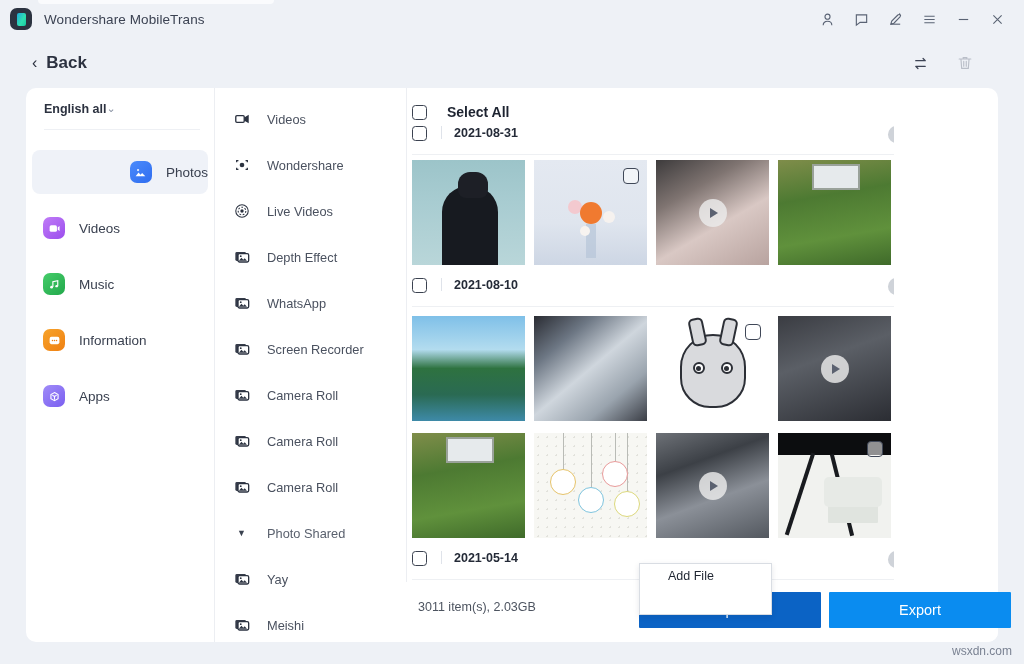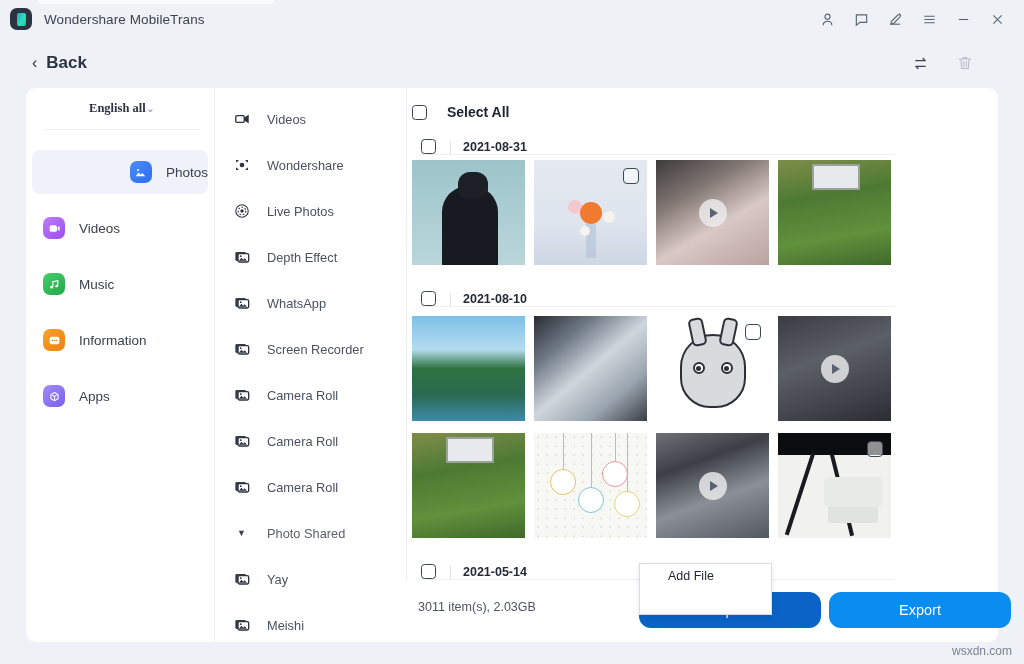--- a/index.html
+++ b/index.html
@@ -69,22 +69,22 @@
 
   
   .card-shell {
     position: absolute; left: 26px; top: 88px; width: 972px; height: 554px;
     background: #fff; border-radius: 10px;
   }
 
   
   .lang {
     position: absolute; left: 44px; top: 104px; width: 156px; height: 26px;
-    display: flex; align-items: center; justify-content: center;
-    border-bottom: 1px solid #eef0f4; padding-bottom: 16px; font-family: Liberation Serif, serif;
+    display: flex; align-items: center; justify-content: flex-start;
+    border-bottom: 1px solid #eef0f4; padding-bottom: 16px;
   }
   .lang-label { font-size: 12.5px; color: #2c3240; font-weight: bold; }
   .lang-chev { color: #8a93a4; font-size: 11px; }
 
   
   .side-list { position: absolute; left: 32px; top: 150px; width: 176px; }
   .side-item {
     height: 44px; display: flex; align-items: center;
     border-radius: 8px; padding-left: 11px; margin-bottom: 12px;
   }
@@ -117,23 +117,22 @@
     display: flex; align-items: center;
   }
   .cbx {
     width: 15px; height: 15px; border: 1.6px solid #3b4250; border-radius: 3.5px;
     background: #fff; flex: none;
   }
   .selectall-label { margin-left: 20px; font-size: 14px; font-weight: bold; color: #1d2330; }
 
   .grouphdr {
     position: absolute; left: 6px; width: 580px; height: 29px;
-    display: flex; align-items: flex-end;
+    display: flex; align-items: flex-start;
     border-bottom: 1px solid #eef0f3;
-    margin-left: 9px;
   }
   .grouphdr .sep {
     width: 1px; height: 13px; background: #dfe3ea; margin-left: 14px;
   }
   .grouphdr .date { margin-left: 12px; font-size: 12.5px; font-weight: bold; color: #242a37; }
   .badge {
     margin-left: auto; margin-right: 70px;
     min-width: 34px; height: 17px; border-radius: 9px; background: #cfd3d9;
     color: #fff; font-size: 11px; display: flex; align-items: center; justify-content: center;
   }
@@ -227,21 +226,21 @@
   .tM .roll { position:absolute; left:46px; top:44px; width:58px; height:30px; background:#e7eae6; border-radius:5px;
               box-shadow: 0 20px 0 -4px #e0e4df; }
 
   
   .bottombar {
     position: absolute; left: 406px; top: 582px; width: 592px; height: 60px;
     background: #fff; border-radius: 0 0 10px 0;
   }
   .count { position: absolute; left: 12px; top: 18px; font-size: 12.5px; color: #4d5460; }
   .btn {
-    position: absolute; top: 10px; width: 182px; height: 36px; border-radius: 12px;
+    position: absolute; top: 10px; width: 182px; height: 36px; border-radius: 1px;
     display: flex; align-items: center; justify-content: center;
     color: #fff; font-size: 14.5px;
   }
   .btn-import { left: 233px; background: #0b63c5; }
   .btn-export { left: 423px; background: #0a8cf0; }
 
   
   .ctxmenu {
     position: absolute; left: 639px; top: 563px; width: 133px; height: 52px;
     background: #ffffff; border: 1px solid #d9dde3;
@@ -406,21 +405,21 @@
       <span class="mid-label">Wondershare</span>
     </div>
     <div class="mid-item">
       <span class="mid-ico">
         <svg width="16" height="16" viewBox="0 0 18 18" fill="none" stroke="currentColor" stroke-width="1.2">
             <circle cx="9" cy="9" r="7"></circle>
             <circle cx="9" cy="9" r="4.3" stroke-dasharray="2 1.8"></circle>
             <circle cx="9" cy="9" r="1.9" fill="currentColor" stroke="none"></circle>
           </svg>
       </span>
-      <span class="mid-label">Live Photos</span>
+      <span class="mid-label">Live Videos</span>
     </div>
     <div class="mid-item">
       <span class="mid-ico">
         <svg width="16" height="16" viewBox="0 0 18 18" fill="currentColor">
             <rect x="1.5" y="3.5" width="12" height="10" rx="1.6" opacity=".95"></rect>
             <rect x="4.5" y="5.2" width="12" height="9.4" rx="1.6" fill="#fff" stroke="currentColor" stroke-width="1.5"></rect>
             <circle cx="7.6" cy="8.1" r="1" fill="currentColor"></circle>
             <path d="M5.4 13.2l3-3.3 2 2.2 1.6-1.7 2.6 2.8z" fill="currentColor"></path>
           </svg>
       </span>

